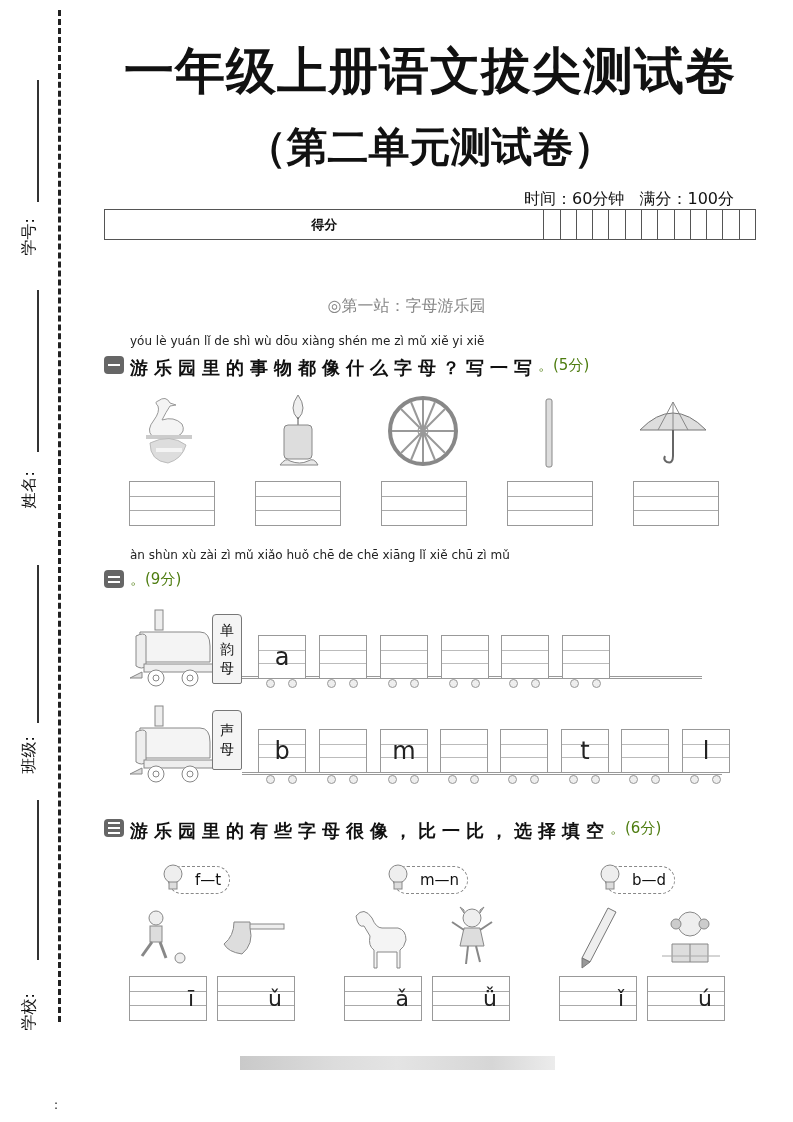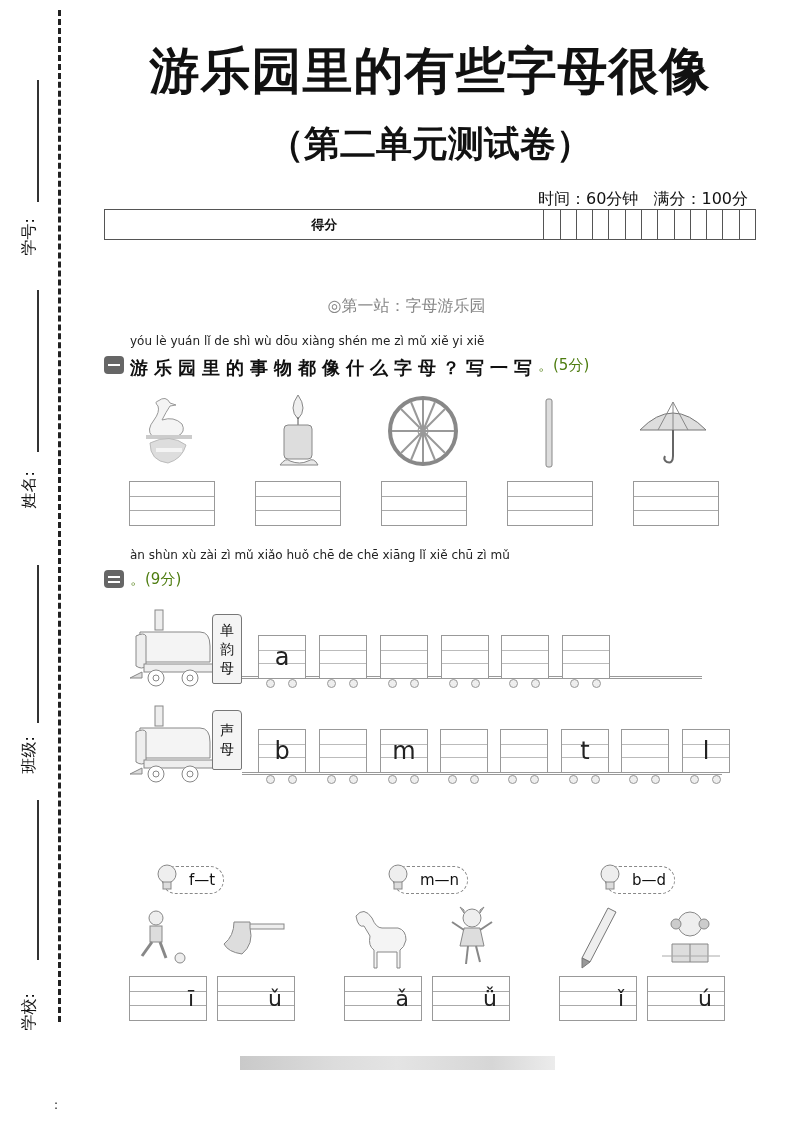--- a/index.html
+++ b/index.html
@@ -8,22 +8,22 @@
 
   
   .dash-line { position: absolute; left: 58px; top: 10px; width: 0; height: 1012px; border-left: 3px dashed #222; }
   .margin-field { position: absolute; left: 14px; width: 30px; }
   .margin-field .mline { position: absolute; left: 23px; width: 2px; background: #333; }
   .margin-field .mlabel { position: absolute; left: 0; width: 30px; transform: rotate(-90deg); transform-origin: center; font-size: 16px; text-align: center; white-space: nowrap; }
   .tiny-dot { position: absolute; left: 54px; top: 1098px; font-size: 12px; }
 
   
   .title { position: absolute; left: 100px; top: 38px; width: 660px; text-align: center; font-size: 50px; font-weight: bold; letter-spacing: 1px; font-family: "Liberation Sans", "DejaVu Sans", sans-serif; }
-  .subtitle { position: absolute; left: 100px; top: 120px; width: 660px; text-align: center; font-size: 36px; font-weight: bold; font-family: "Liberation Sans", "DejaVu Sans", sans-serif; }
-  .exam-meta { position: absolute; right: 45px; top: 189px; font-size: 16px; }
+  .subtitle { position: absolute; left: 100px; top: 120px; width: 660px; text-align: center; font-size: 41px; font-weight: bold; font-family: "Liberation Sans", "DejaVu Sans", sans-serif; }
+  .exam-meta { position: absolute; right: 59px; top: 189px; font-size: 16px; }
   .exam-meta span { margin-left: 10px; }
 
   
   table.score { position: absolute; left: 104px; top: 209px; width: 652px; border-collapse: collapse; font-size: 13px; }
   table.score td { border: 1px solid #555; height: 30px; text-align: center; }
   table.score td.h { font-weight: bold; }
 
   .station { position: absolute; left: 0; width: 793px; top: 296px; text-align: center; font-size: 16px; color: #888; padding-left: 20px; }
 
   
@@ -74,21 +74,21 @@
 <div class="margin-field" style="top:565px;height:220px;">
   <div class="mline" style="top:0;height:158px;"></div>
   <div class="mlabel" style="top:183px;">班级:</div>
 </div>
 <div class="margin-field" style="top:800px;height:240px;">
   <div class="mline" style="top:0;height:160px;"></div>
   <div class="mlabel" style="top:205px;">学校:</div>
 </div>
 <div class="tiny-dot">:</div>
 
-<div class="title">游乐园里的有些字母很像</div>
+<div class="title">一年级上册语文拔尖测试卷</div>
 <div class="subtitle">（第二单元测试卷）</div>
 <div class="exam-meta">
   <span>时间：60分钟</span>
   <span>满分：100分</span>
 </div>
 
 <table class="score">
   <tbody>
   <tr>
     <td class="h">得分</td>
@@ -251,23 +251,32 @@
     <div class="wheel" style="left:402px;top:71px"></div>
   <div class="wheel" style="left:441px;top:71px"></div>
     <div class="wheel" style="left:463px;top:71px"></div>
   <div class="wheel" style="left:501px;top:71px"></div>
     <div class="wheel" style="left:523px;top:71px"></div>
   <div class="wheel" style="left:562px;top:71px"></div>
     <div class="wheel" style="left:584px;top:71px"></div>
 </div>
 
 <div class="q" style="top:797px;width:620px;height:40px;">
-</div>
-
-<div class="hint" style="left:162px;top:866px;">
+  <div class="line">
+    <span class="badge">
+        <i></i>
+        <i></i>
+        <i></i>
+      </span>
+    <span class="text">游乐园里的有些字母很像，比一比，选择填空</span>
+    <span class="pts">。(6分)</span>
+  </div>
+</div>
+
+<div class="hint" style="left:168px;top:866px;">
   <svg class="bulb" viewBox="0 0 26 30">
       <circle cx="12" cy="11" r="9" fill="#eee" stroke="#888"></circle>
       <rect x="8" y="19" width="8" height="7" fill="#ddd" stroke="#888"></rect>
     </svg>
   <span>f—t</span>
 </div>
 <div class="hint" style="left:393px;top:866px;">
   <svg class="bulb" viewBox="0 0 26 30">
       <circle cx="12" cy="11" r="9" fill="#eee" stroke="#888"></circle>
       <rect x="8" y="19" width="8" height="7" fill="#ddd" stroke="#888"></rect>

